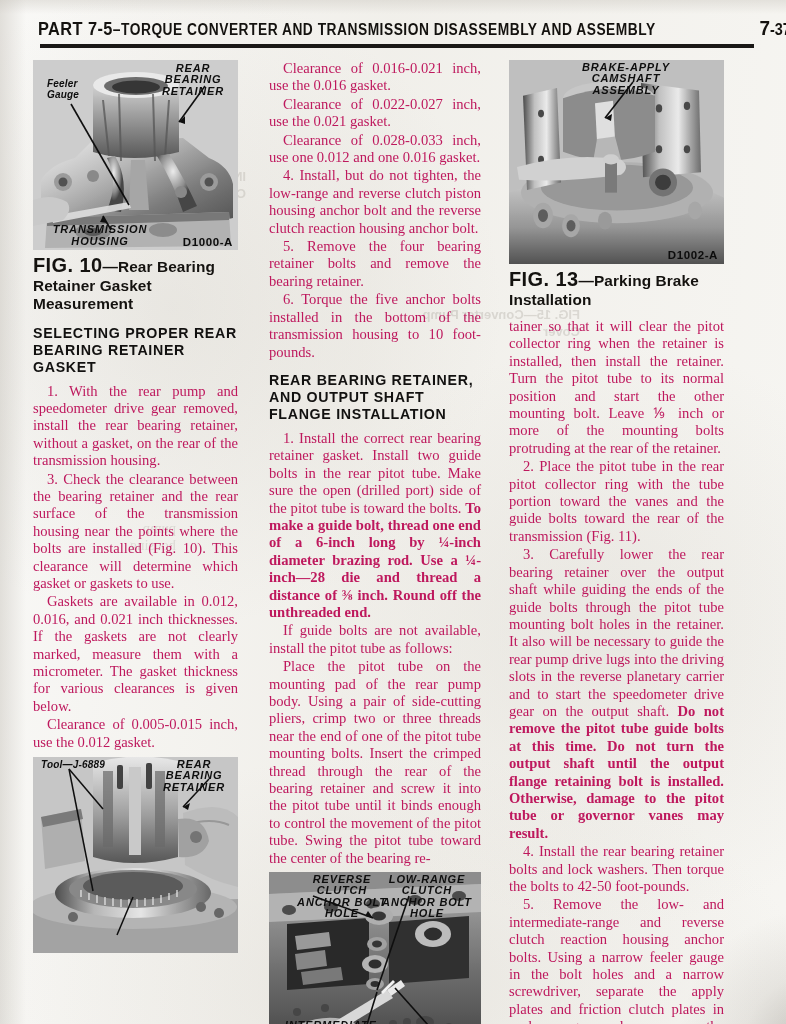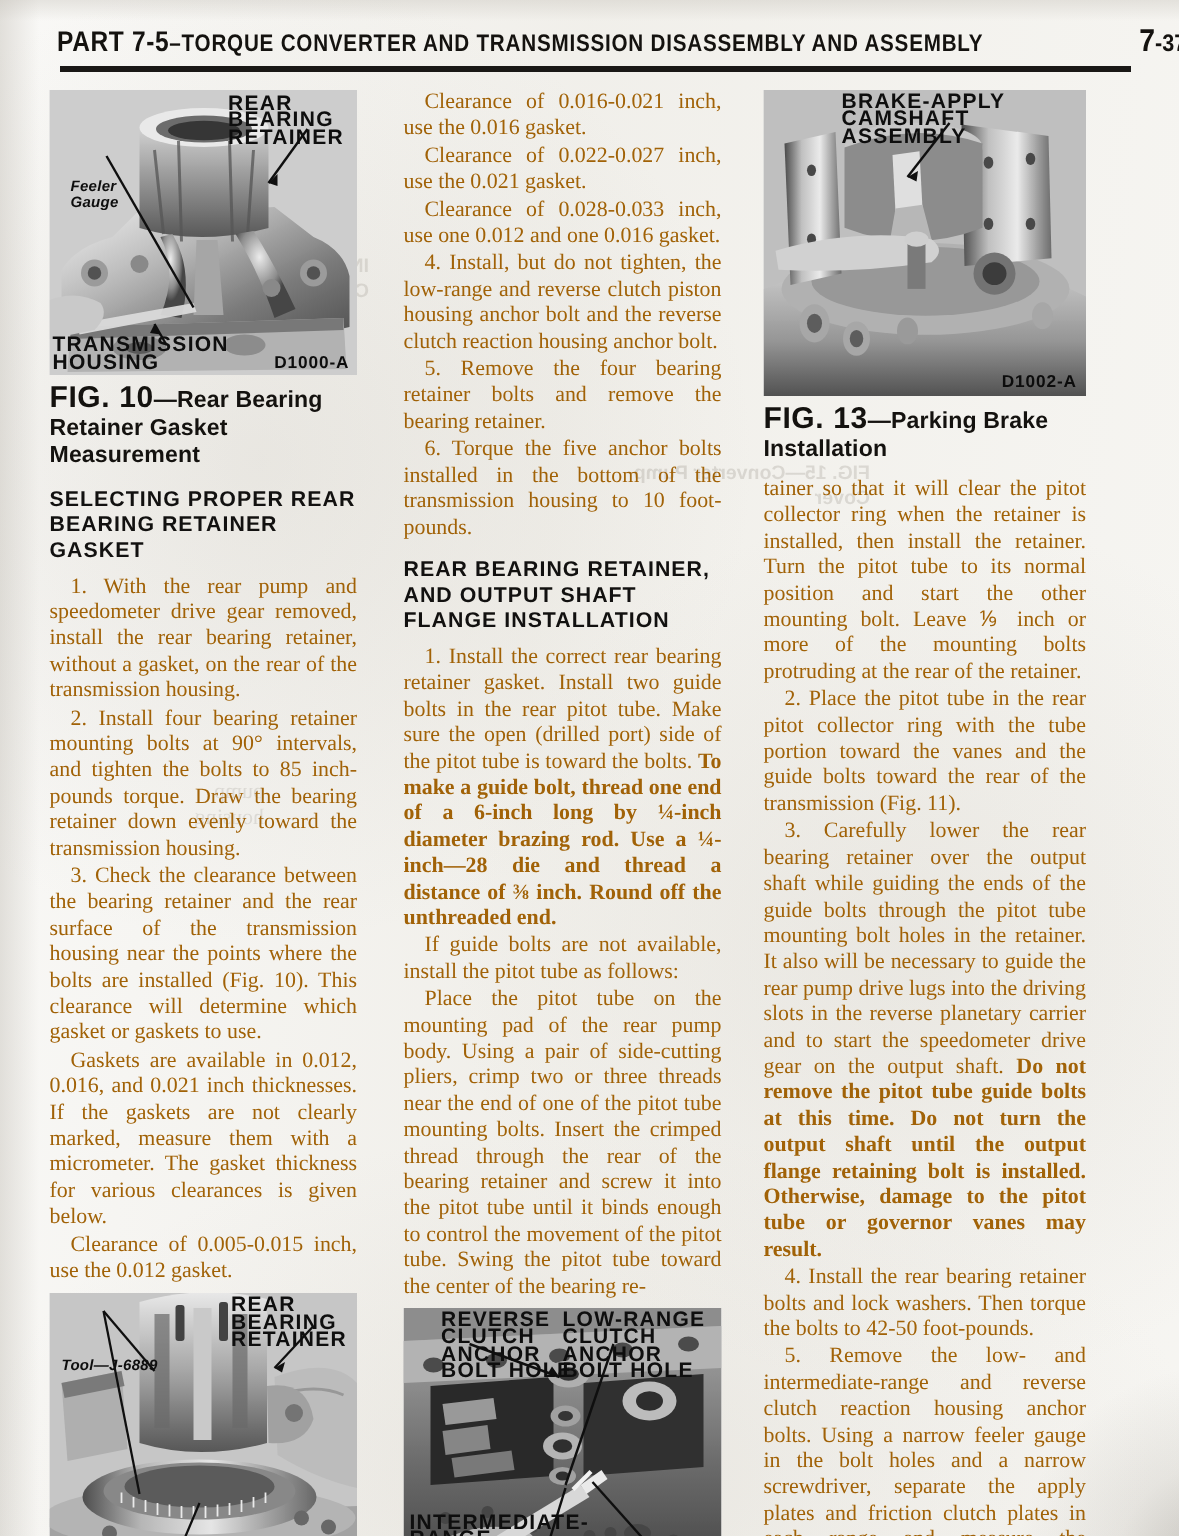--- a/index.html
+++ b/index.html
@@ -112,21 +112,21 @@
   .col-3 { left: 509px; width: 215px; }
 
   p.body {
     margin: 0 0 1px 0;
     font-family: "Liberation Serif", serif;
     font-size: 14.6px;
     line-height: 17.4px;
     text-indent: 14px;
     text-align: justify;
     hyphens: none;
-    color: #a16207;
+    color: #be185d;
   }
   p.body.noindent { text-indent: 0; }
   p.body b { font-weight: bold; }
 
   h3.subhead {
     margin: 11px 0 7px 0;
     font-family: "Liberation Sans", sans-serif;
     font-weight: bold;
     font-size: 14.2px;
     line-height: 17px;
@@ -153,35 +153,35 @@
     letter-spacing: .1px;
     text-align: left;
   }
   .fig-cap .figno {
     font-size: 20px;
     letter-spacing: .4px;
   }
   .callout {
     position: absolute;
     font-family: "Liberation Sans", sans-serif;
-    font-size: 14px;
+    font-size: 11px;
     font-weight: bold;
     letter-spacing: .85px;
     color: #141210;
     line-height: 11.4px;
-    text-align: left;
+    text-align: center;
     z-index: 6;
     white-space: pre-line;
+    font-style: italic;
   }
   .callout.ital {
     font-style: italic;
     font-weight: bold;
     letter-spacing: .2px;
     font-size: 10px;
-    margin-top: 41px;
   }
   .codelbl {
     position: absolute;
     font-family: "Liberation Sans", sans-serif;
     font-weight: bold;
     font-size: 11.5px;
     letter-spacing: .6px;
     color: #101010;
     z-index: 6;
   }
@@ -298,21 +298,20 @@
         </svg>
       </div>
       <div class="fig-cap">
         <span class="figno">FIG. 10</span><span>—Rear Bearing Retainer Gasket Measurement</span>
       </div>
     </div>
 
     <h3 class="subhead">SELECTING PROPER REAR BEARING RETAINER GASKET</h3>
 
     <p class="body">1. With the rear pump and speedometer drive gear removed, install the rear bearing retainer, without a gasket, on the rear of the transmission housing.</p>
-    <p class="body">2. Install four bearing retainer mounting bolts at 90° intervals, and tighten the bolts to 85 inch-pounds torque. Draw the bearing retainer down evenly toward the transmission housing.</p>
     <p class="body">3. Check the clearance between the bearing retainer and the rear surface of the transmission housing near the points where the bolts are installed (Fig. 10). This clearance will determine which gasket or gaskets to use.</p>
     <p class="body">Gaskets are available in 0.012, 0.016, and 0.021 inch thicknesses. If the gaskets are not clearly marked, measure them with a micrometer. The gasket thickness for various clearances is given below.</p>
     <p class="body">Clearance of 0.005-0.015 inch, use the 0.012 gasket.</p>
 
     <div class="figure" style="margin-top:6px;">
       <div class="fig-img" style="height:196px;">
         <svg viewBox="0 0 205 196" preserveAspectRatio="none" style="position:absolute;inset:0;width:100%;height:100%">
           <defs>
             <linearGradient id="m4" x1="0" y1="0" x2="0" y2="1">
               <stop offset="0%" stop-color="#e6e4de"></stop>

